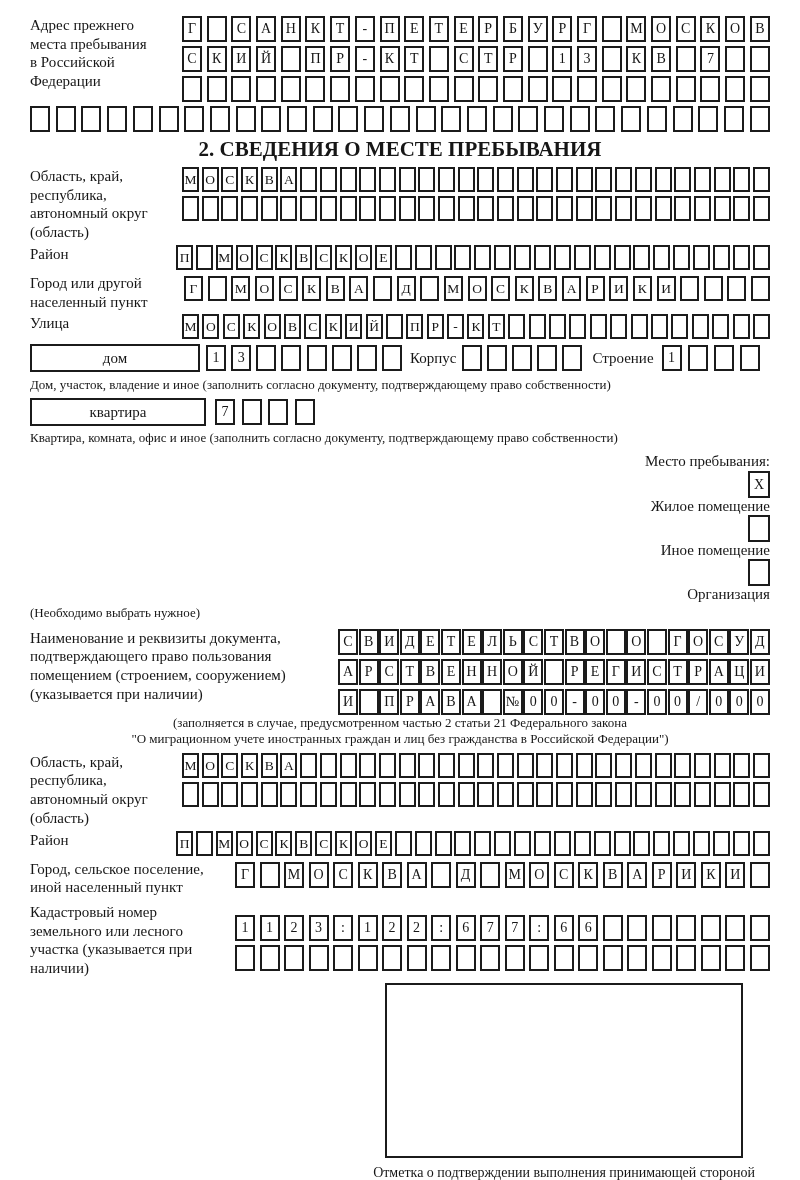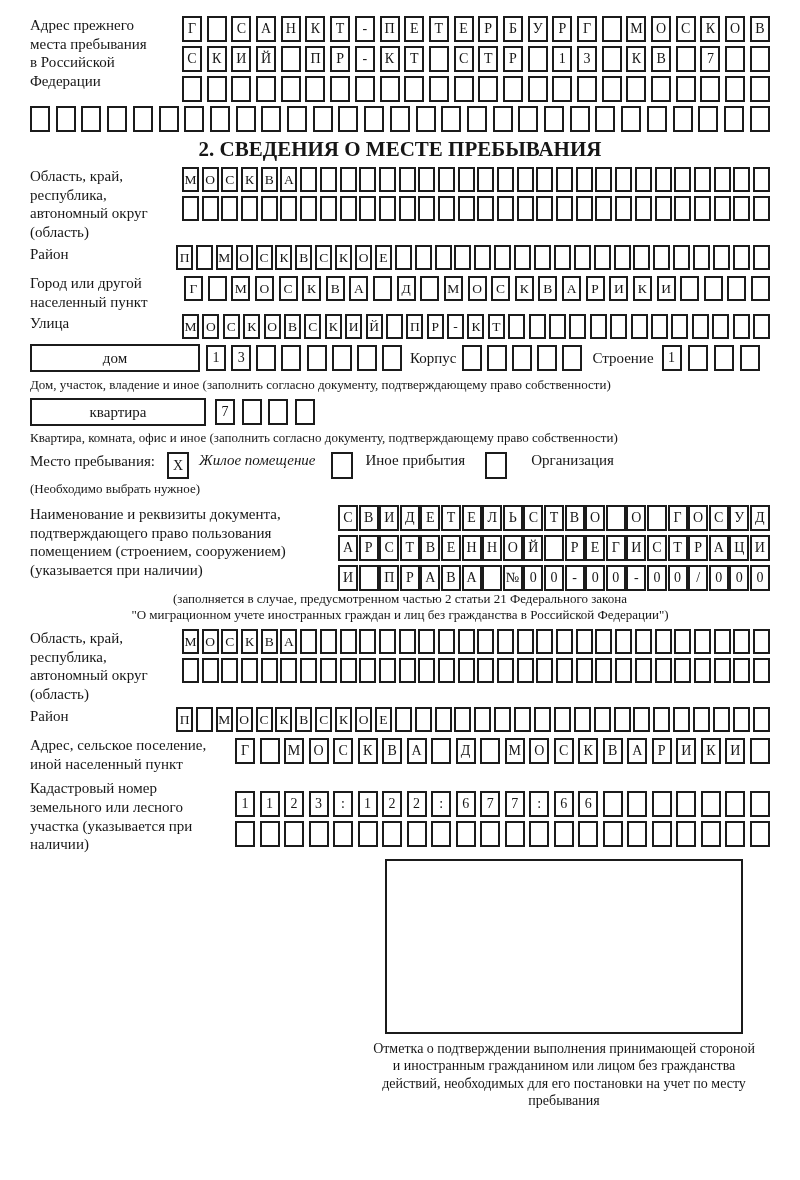--- a/index.html
+++ b/index.html
@@ -33,21 +33,21 @@
   .namedbox {
     border:2px solid #1b1b1b; height:28px; font-size:15px;
     display:flex; align-items:center; justify-content:center;
   }
   .inline-label { font-size:15px; line-height:28px; white-space:nowrap; }
 
   .checkbox {
     display:inline-block; width:22px; height:27px; border:2px solid #1b1b1b;
     text-align:center; font-size:14px; line-height:23px; vertical-align:middle;
   }
-  .stayrow { display:flex; align-items:flex-start; margin-top:6px; }
+  .stayrow { display:flex; align-items:flex-end; margin-top:6px;flex-direction:column; }
   .stayrow .opt-label { font-size:15px; }
 
   .stamp-wrap { width:384px; margin-left:auto; margin-right:14px; margin-top:4px; }
   .stamp-box { border:2px solid #1b1b1b; width:358px; height:175px; margin:0 auto; background:#fff; }
   .stamp-caption { font-size:14px; text-align:center; margin-top:6px; line-height:1.22; }
 </style>
 </head>
 <body>
 
 <div class="page">
@@ -379,23 +379,23 @@
         <span class="cell"></span>
         <span class="cell"></span>
         <span class="cell"></span>
       </div>
   </div>
   <div class="note" style="margin-top:4px;">Квартира, комната, офис и иное (заполнить согласно документу, подтверждающему право собственности)</div>
 
   <div class="stayrow">
     <span class="label">Место пребывания:</span>
     <span class="checkbox" style="margin-left:12px;">X</span>
-    <span class="opt-label" style="margin-left:10px;font-style:italic;">Жилое помещение</span>
+    <span class="opt-label" style="margin-left:10px;">Жилое помещение</span>
     <span class="checkbox" style="margin-left:16px;"></span>
-    <span class="opt-label" style="margin-left:12px;">Иное прибытия</span>
+    <span class="opt-label" style="margin-left:12px;">Иное помещение</span>
     <span class="checkbox" style="margin-left:20px;"></span>
     <span class="opt-label" style="margin-left:24px;">Организация</span>
   </div>
   <div class="note" style="margin-top:2px;">(Необходимо выбрать нужное)</div>
 
   <div class="block" style="margin-top:8px; justify-content:space-between;">
     <div class="label" style="width:268px;">Наименование и реквизиты документа, подтверждающего право пользования помещением (строением, сооружением) (указывается при наличии)</div>
     <div style="width:432px;">
       <div class="cellrow lg rowgap" style="width:432px;">
           <span class="cell">С</span>
@@ -572,21 +572,21 @@
         <span class="cell"></span>
         <span class="cell"></span>
         <span class="cell"></span>
         <span class="cell"></span>
         <span class="cell"></span>
         <span class="cell"></span>
       </div>
   </div>
 
   <div class="block" style="margin-top:4px;">
-    <div class="label" style="width:200px; margin-right:5px;">Адрес, сельское поселение, иной населенный пункт</div>
+    <div class="label" style="width:200px; margin-right:5px;">Город, сельское поселение, иной населенный пункт</div>
     <div class="cellrow lg" style="width:535px; margin-top:2px;">
         <span class="cell">Г</span>
         <span class="cell"></span>
         <span class="cell">М</span>
         <span class="cell">О</span>
         <span class="cell">С</span>
         <span class="cell">К</span>
         <span class="cell">В</span>
         <span class="cell">А</span>
         <span class="cell"></span>

